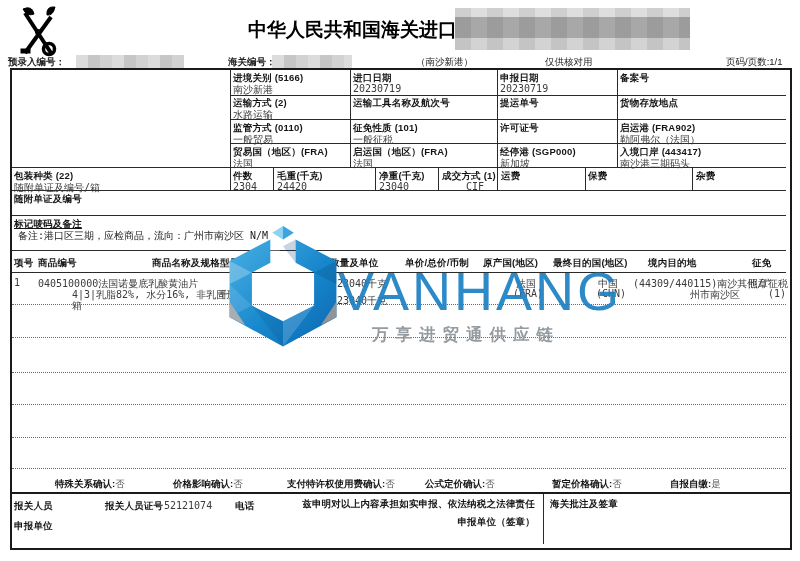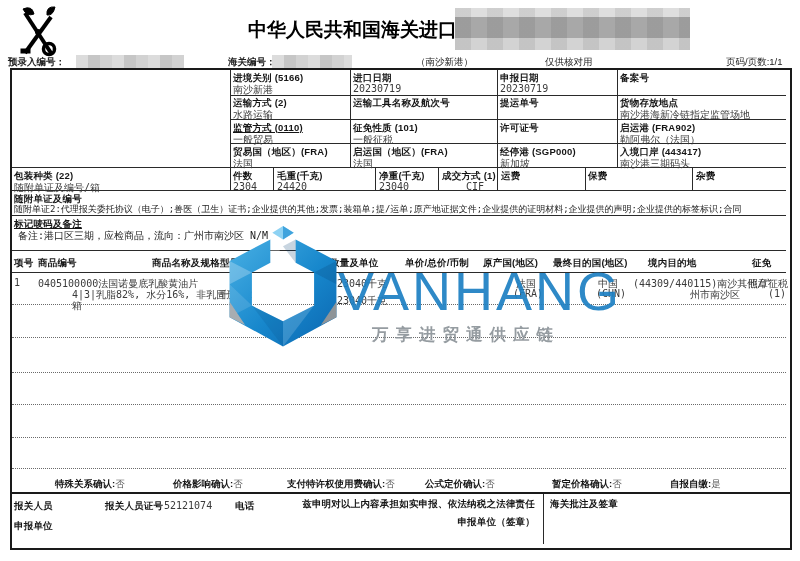--- a/index.html
+++ b/index.html
@@ -97,23 +97,22 @@
     <span class="val" style="left:341px;top:13px;">20230719</span>
     <span class="lbl" style="left:488px;top:2px;">申报日期</span>
     <span class="val" style="left:488px;top:13px;">20230719</span>
     <span class="lbl" style="left:608px;top:2px;">备案号</span>
 
     <span class="lbl" style="left:221px;top:27px;">运输方式 (2)</span>
     <span class="val" style="left:221px;top:38px;">水路运输</span>
     <span class="lbl" style="left:341px;top:27px;">运输工具名称及航次号</span>
     <span class="lbl" style="left:488px;top:27px;">提运单号</span>
     <span class="lbl" style="left:608px;top:27px;">货物存放地点</span>
-    <span class="val" style="left:608px;top:38px;">南沙港海新冷链指定监管场地</span>
-
-    <span class="lbl" style="left:221px;top:52px;text-decoration:underline;">监管方式 (0110)</span>
+
+    <span class="lbl" style="left:221px;top:52px;">监管方式 (0110)</span>
     <span class="val" style="left:221px;top:63px;">一般贸易</span>
     <span class="lbl" style="left:341px;top:52px;">征免性质 (101)</span>
     <span class="val" style="left:341px;top:63px;">一般征税</span>
     <span class="lbl" style="left:488px;top:52px;">许可证号</span>
     <span class="lbl" style="left:608px;top:52px;">启运港 (FRA902)</span>
     <span class="val" style="left:608px;top:63px;">勒阿弗尔（法国）</span>
 
     <span class="lbl" style="left:221px;top:76px;">贸易国（地区）(FRA)</span>
     <span class="val" style="left:221px;top:87px;">法国</span>
     <span class="lbl" style="left:341px;top:76px;">启运国（地区）(FRA)</span>
@@ -131,21 +130,20 @@
     <span class="val" style="left:265px;top:111px;">24420</span>
     <span class="lbl" style="left:367px;top:100px;">净重(千克)</span>
     <span class="val" style="left:367px;top:111px;">23040</span>
     <span class="lbl" style="left:430px;top:100px;">成交方式 (1)</span>
     <span class="val" style="left:430px;top:111px;margin-left:24px;">CIF</span>
     <span class="lbl" style="left:489px;top:100px;">运费</span>
     <span class="lbl" style="left:576px;top:100px;">保费</span>
     <span class="lbl" style="left:684px;top:100px;">杂费</span>
 
     <span class="lbl" style="left:2px;top:123px;">随附单证及编号</span>
-    <span class="val small" style="left:2px;top:133px;color:#222;">随附单证2:代理报关委托协议（电子）;兽医（卫生）证书;企业提供的其他;发票;装箱单;提/运单;原产地证据文件;企业提供的证明材料;企业提供的声明;企业提供的标签标识;合同</span>
 
     <span class="lbl" style="left:2px;top:148px;text-decoration:underline;">标记唛码及备注</span>
     <span class="val" style="left:6px;top:159px;color:#222;">备注:港口区三期，应检商品，流向：广州市南沙区 N/M</span>
 
     <span class="lbl" style="left:2px;top:187px;">项号</span>
     <span class="lbl" style="left:26px;top:187px;">商品编号</span>
     <span class="lbl" style="left:140px;top:187px;">商品名称及规格型号</span>
     <span class="lbl" style="left:318px;top:187px;">数量及单位</span>
     <span class="lbl" style="left:393px;top:187px;">单价/总价/币制</span>
     <span class="lbl" style="left:471px;top:187px;">原产国(地区)</span>

